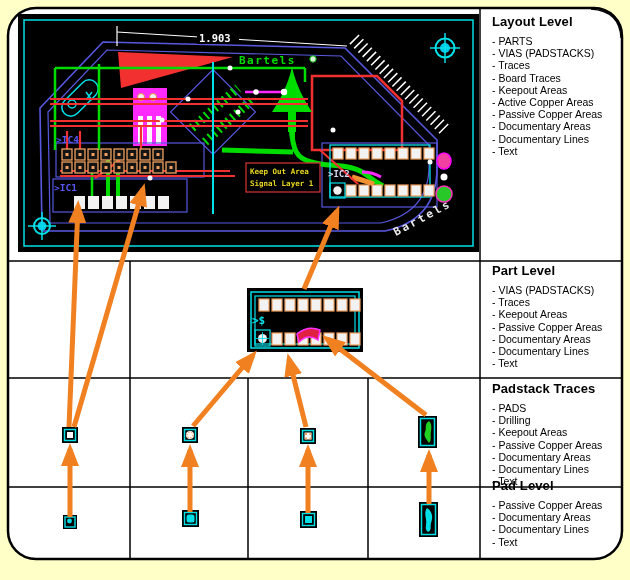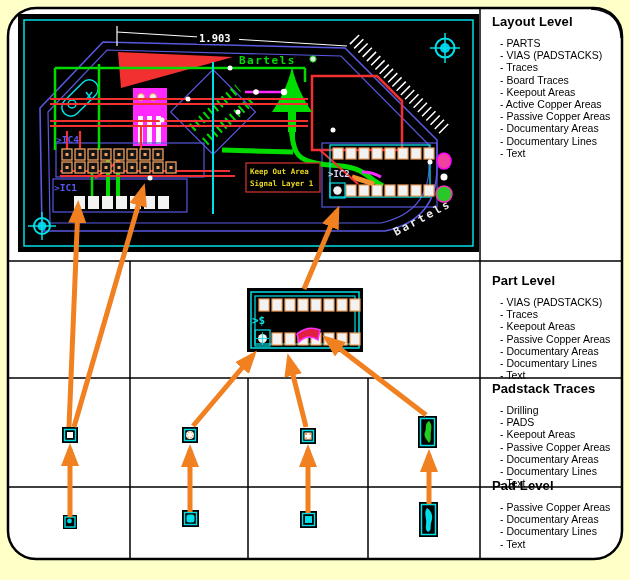--- a/index.html
+++ b/index.html
@@ -8,21 +8,21 @@
     --magenta:#FF28FF; --pad-orange:#F0A060; --arrow:#F08020; --yellow:#E8D820;
     --label-blue:#5858F8;
   }
   html,body{margin:0;padding:0}
   body{width:630px;height:580px;background:var(--page-bg);position:relative;
        font-family:"Liberation Sans",sans-serif;overflow:hidden}
   #scene{position:absolute;left:0;top:0}
   .panel{position:absolute;left:492px;width:128px;color:#000}
   .panel h2{margin:0 0 6px 0;font-size:13px;font-weight:bold;letter-spacing:.1px;
             font-family:"Liberation Sans",sans-serif}
-  .panel ul{margin:8px;padding:0;list-style:none}
+  .panel ul{margin:0;padding:0;list-style:none}
   .panel li{font-size:10.5px;line-height:12.2px;white-space:nowrap}
   .panel li::before{content:"- "}
   
   .tg{stroke:var(--trace-green);fill:none}
   .tr{stroke:var(--trace-red);fill:none}
   .tc{stroke:var(--cyan);fill:none}
   .tb{stroke:var(--blue);fill:none}
   .tw{stroke:#FFFFFF;fill:none}
   .tm{stroke:var(--magenta);fill:none}
   .fg{fill:var(--trace-green)}
@@ -357,37 +357,37 @@
       <li>Traces</li>
       <li>Board Traces</li>
       <li>Keepout Areas</li>
       <li>Active Copper Areas</li>
       <li>Passive Copper Areas</li>
       <li>Documentary Areas</li>
       <li>Documentary Lines</li>
       <li>Text</li>
     </ul>
 </div>
-<div class="panel" style="top:273px">
+<div class="panel" style="top:263px">
   <h2>Part Level</h2>
   <ul>
       <li>VIAS (PADSTACKS)</li>
       <li>Traces</li>
       <li>Keepout Areas</li>
       <li>Passive Copper Areas</li>
       <li>Documentary Areas</li>
       <li>Documentary Lines</li>
       <li>Text</li>
     </ul>
 </div>
 <div class="panel" style="top:381px">
   <h2>Padstack Traces</h2>
   <ul>
+      <li>PADS</li>
       <li>Drilling</li>
-      <li>PADS</li>
       <li>Keepout Areas</li>
       <li>Passive Copper Areas</li>
       <li>Documentary Areas</li>
       <li>Documentary Lines</li>
       <li>Text</li>
     </ul>
 </div>
 <div class="panel" style="top:478px">
   <h2>Pad Level</h2>
   <ul>

